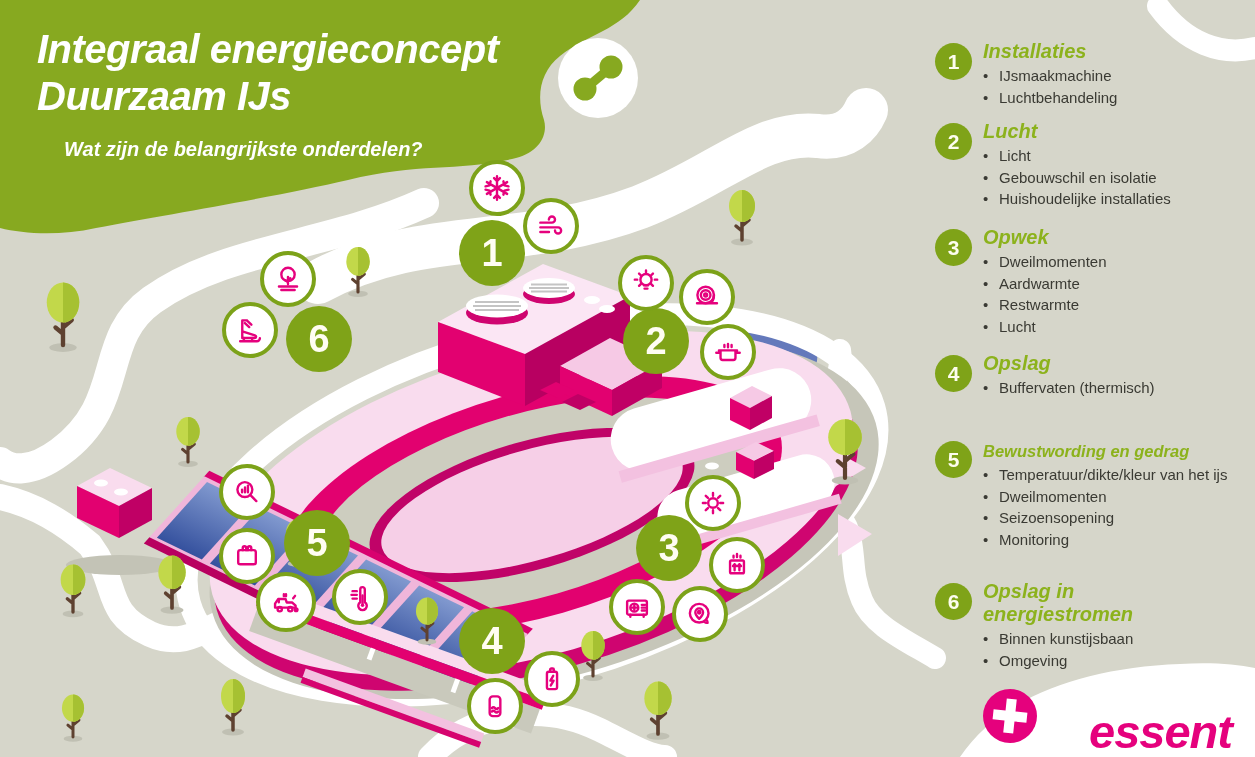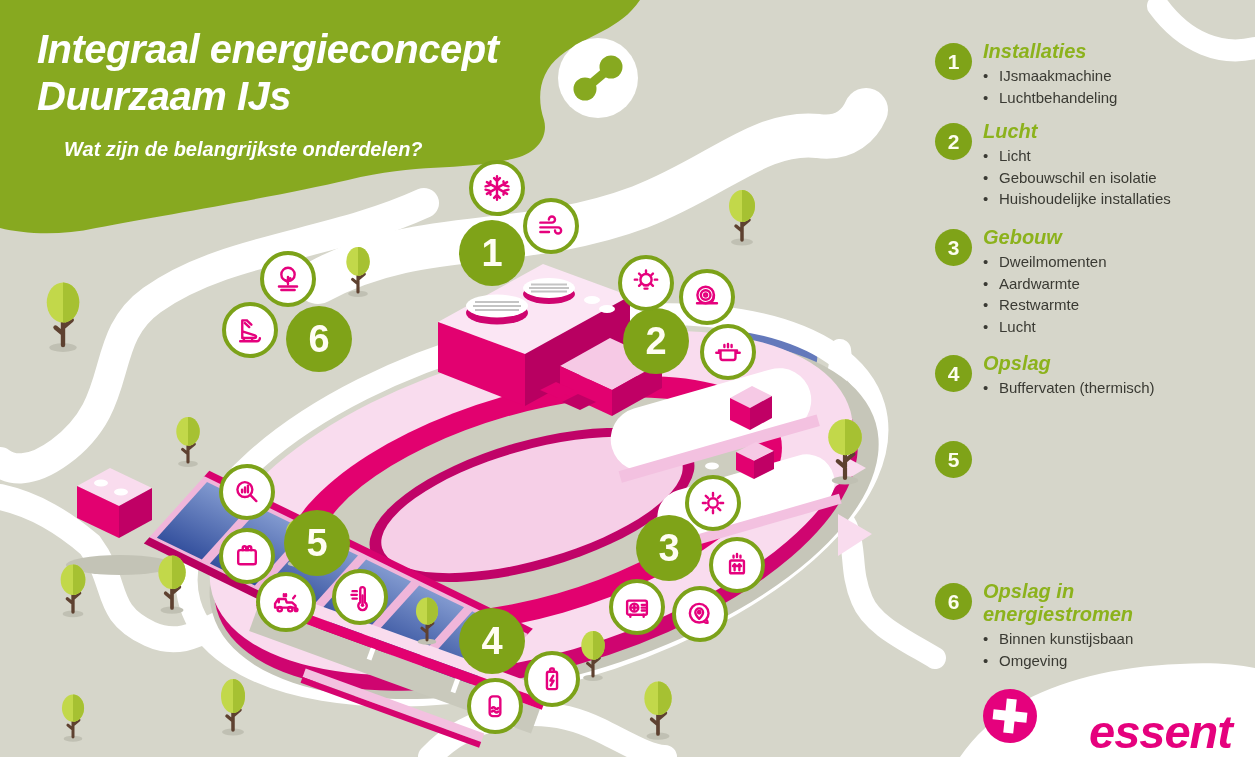--- a/index.html
+++ b/index.html
@@ -450,21 +450,21 @@
           <li>Gebouwschil en isolatie</li>
           <li>Huishoudelijke installaties</li>
         </ul>
   </div>
 </div>
 <div class="legend-item" style="top:226px">
   <div class="legend-badge">
         <span>3</span>
       </div>
   <div class="legend-text">
-    <div class="legend-heading">Gebouw</div>
+    <div class="legend-heading">Opwek</div>
     <ul class="bullets">
           <li>Dweilmomenten</li>
           <li>Aardwarmte</li>
           <li>Restwarmte</li>
           <li>Lucht</li>
         </ul>
   </div>
 </div>
 <div class="legend-item" style="top:352px">
   <div class="legend-badge">
@@ -474,20 +474,29 @@
     <div class="legend-heading">Opslag</div>
     <ul class="bullets">
           <li>Buffervaten (thermisch)</li>
         </ul>
   </div>
 </div>
 <div class="legend-item" style="top:438px">
   <div class="legend-badge">
         <span>5</span>
       </div>
+  <div class="legend-text">
+    <div class="legend-heading small">Bewustwording en gedrag</div>
+    <ul class="bullets">
+          <li>Temperatuur/dikte/kleur van het ijs</li>
+          <li>Dweilmomenten</li>
+          <li>Seizoensopening</li>
+          <li>Monitoring</li>
+        </ul>
+  </div>
 </div>
 <div class="legend-item" style="top:580px">
   <div class="legend-badge">
         <span>6</span>
       </div>
   <div class="legend-text">
     <div class="legend-heading">Opslag in energiestromen</div>
     <ul class="bullets">
           <li>Binnen kunstijsbaan</li>
           <li>Omgeving</li>

